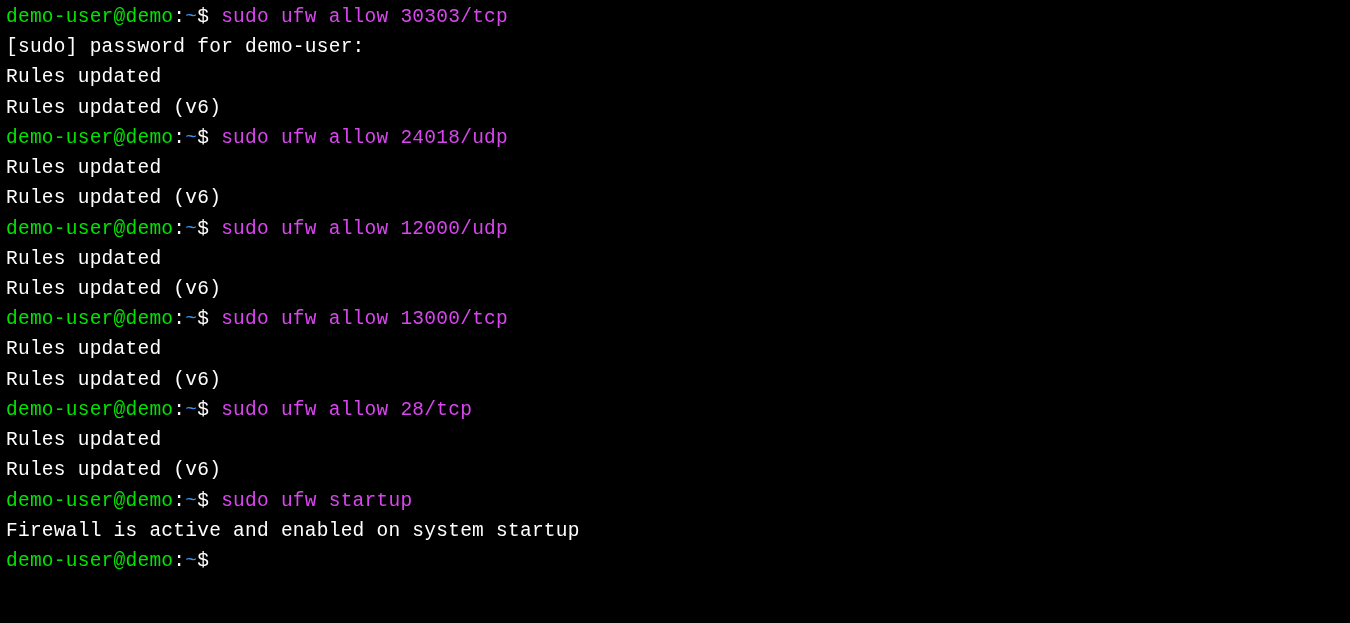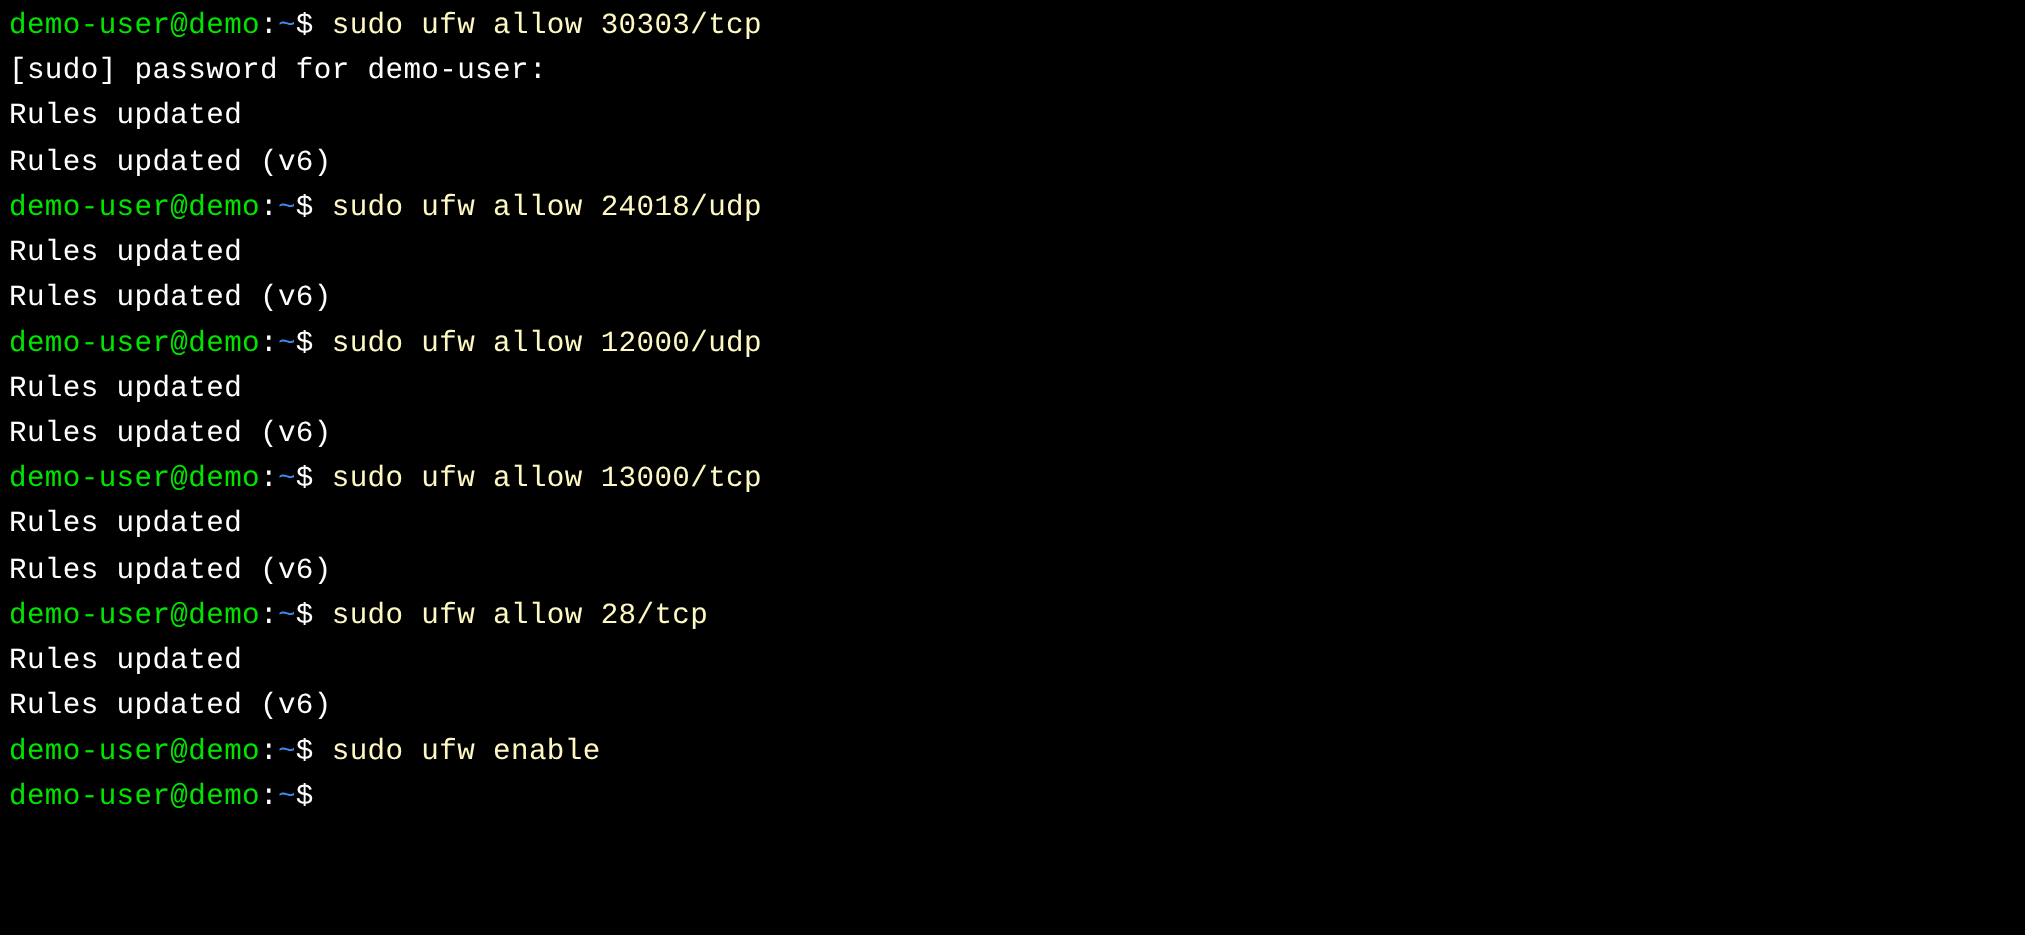--- a/index.html
+++ b/index.html
@@ -29,21 +29,21 @@
     .colon {
       color: #ffffff;
     }
     .path {
       color: #3b8eea;
     }
     .dollar {
       color: #ffffff;
     }
     .command {
-      color: #fef9c3;
+      color: #d946ef;
       font-family: Liberation Mono, monospace;
     }
     .output {
       color: #ffffff;
       margin-top: 41px;
     }
   </style>
 </head>
 <body>
 
@@ -57,15 +57,16 @@
     <div class="line"><span class="output">Rules updated (v6)</span></div>
     <div class="line"><span class="user-host">demo-user@demo</span><span class="colon">:</span><span class="path">~</span><span class="dollar">$</span><span class="command"> </span><span class="command">sudo ufw allow 12000/udp</span></div>
     <div class="line"><span class="output">Rules updated</span></div>
     <div class="line"><span class="output">Rules updated (v6)</span></div>
     <div class="line"><span class="user-host">demo-user@demo</span><span class="colon">:</span><span class="path">~</span><span class="dollar">$</span><span class="command"> </span><span class="command">sudo ufw allow 13000/tcp</span></div>
     <div class="line"><span class="output">Rules updated</span></div>
     <div class="line"><span class="output">Rules updated (v6)</span></div>
     <div class="line"><span class="user-host">demo-user@demo</span><span class="colon">:</span><span class="path">~</span><span class="dollar">$</span><span class="command"> </span><span class="command">sudo ufw allow 28/tcp</span></div>
     <div class="line"><span class="output">Rules updated</span></div>
     <div class="line"><span class="output">Rules updated (v6)</span></div>
-    <div class="line"><span class="user-host">demo-user@demo</span><span class="colon">:</span><span class="path">~</span><span class="dollar">$</span><span class="command"> </span><span class="command">sudo ufw enable</span></div>
+    <div class="line"><span class="user-host">demo-user@demo</span><span class="colon">:</span><span class="path">~</span><span class="dollar">$</span><span class="command"> </span><span class="command">sudo ufw startup</span></div>
+    <div class="line"><span class="output">Firewall is active and enabled on system startup</span></div>
     <div class="line"><span class="user-host">demo-user@demo</span><span class="colon">:</span><span class="path">~</span><span class="dollar">$</span><span class="command"> </span><span class="command"></span></div>
   </div>
 
 </body></html>

